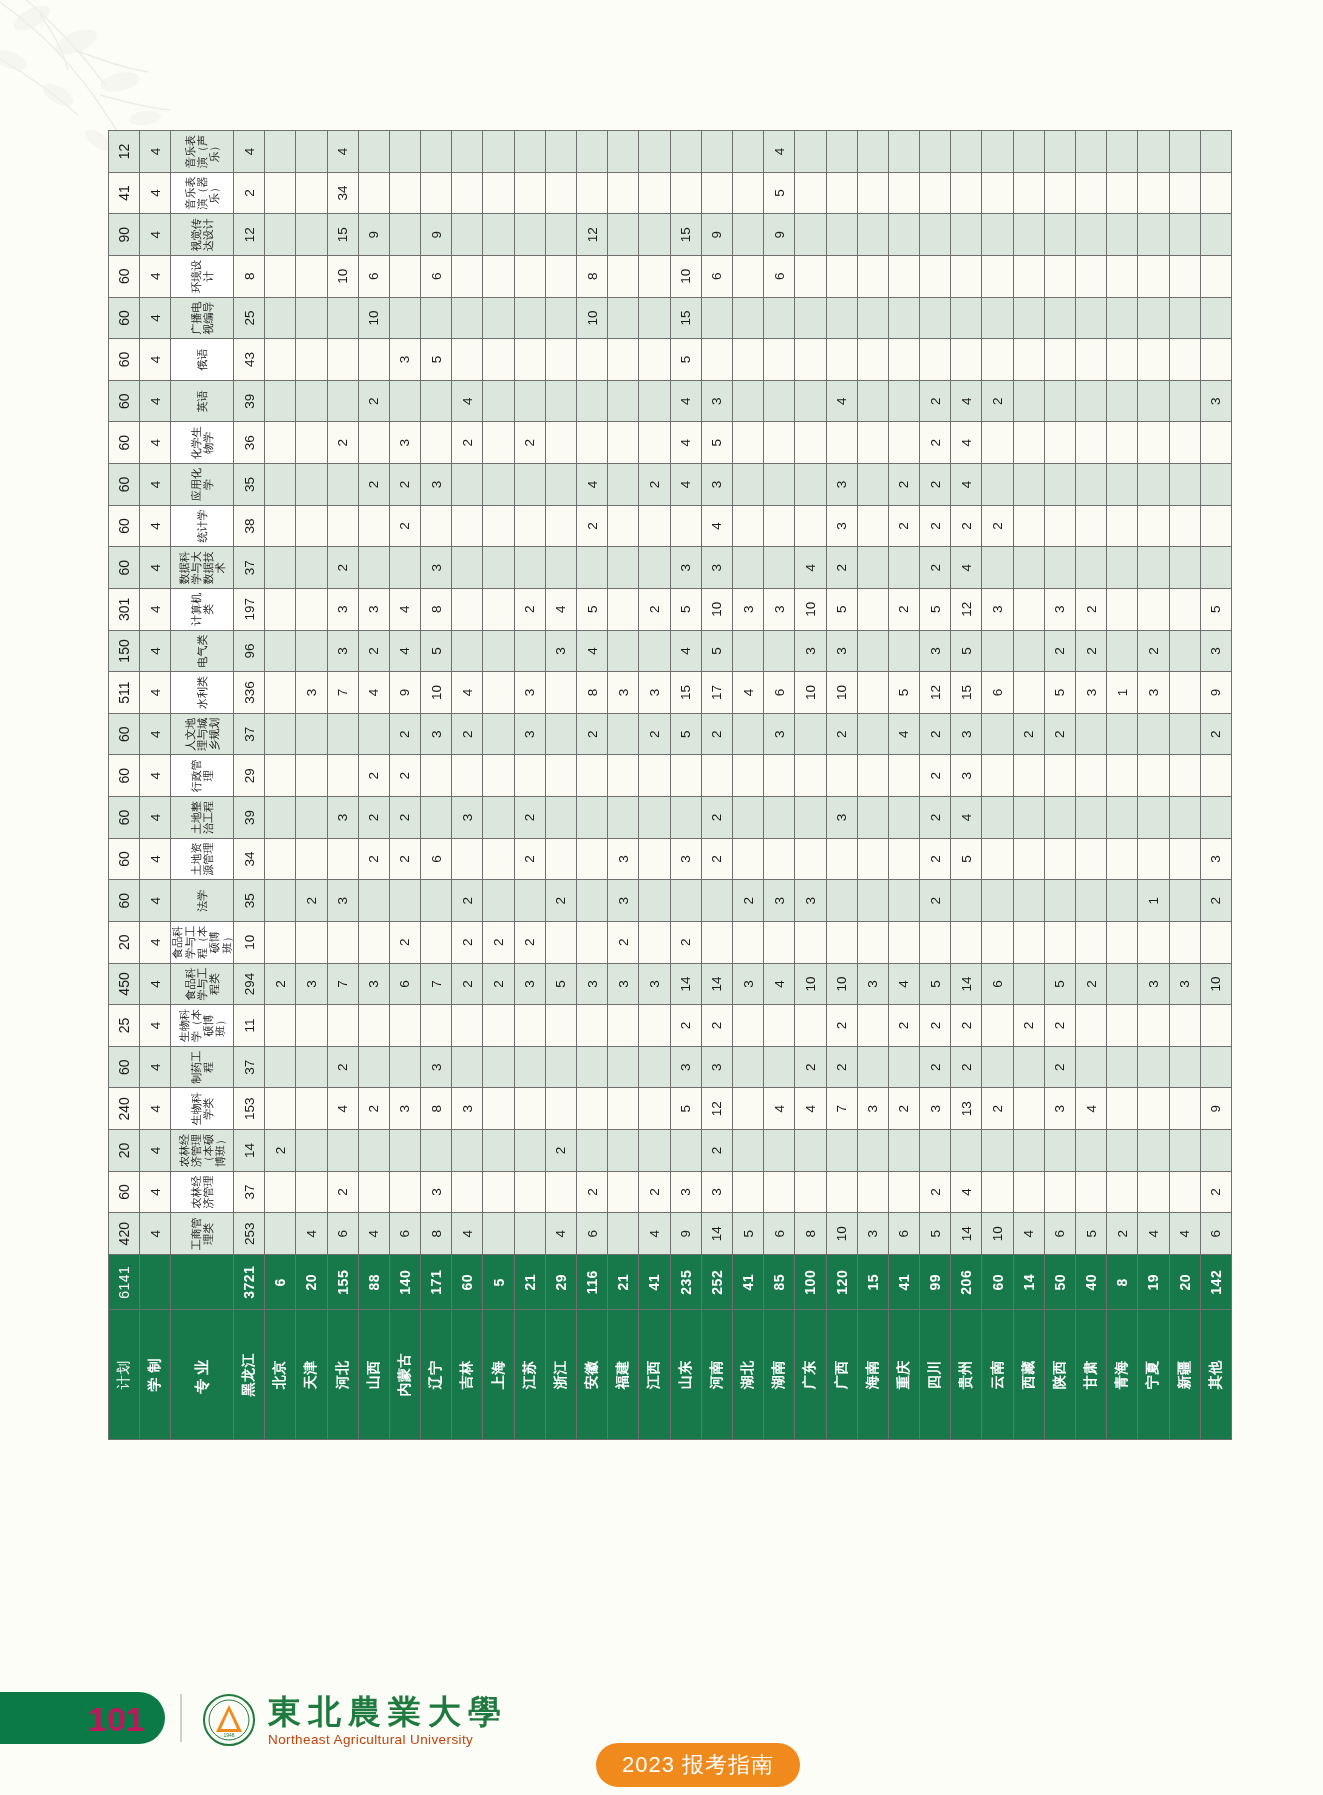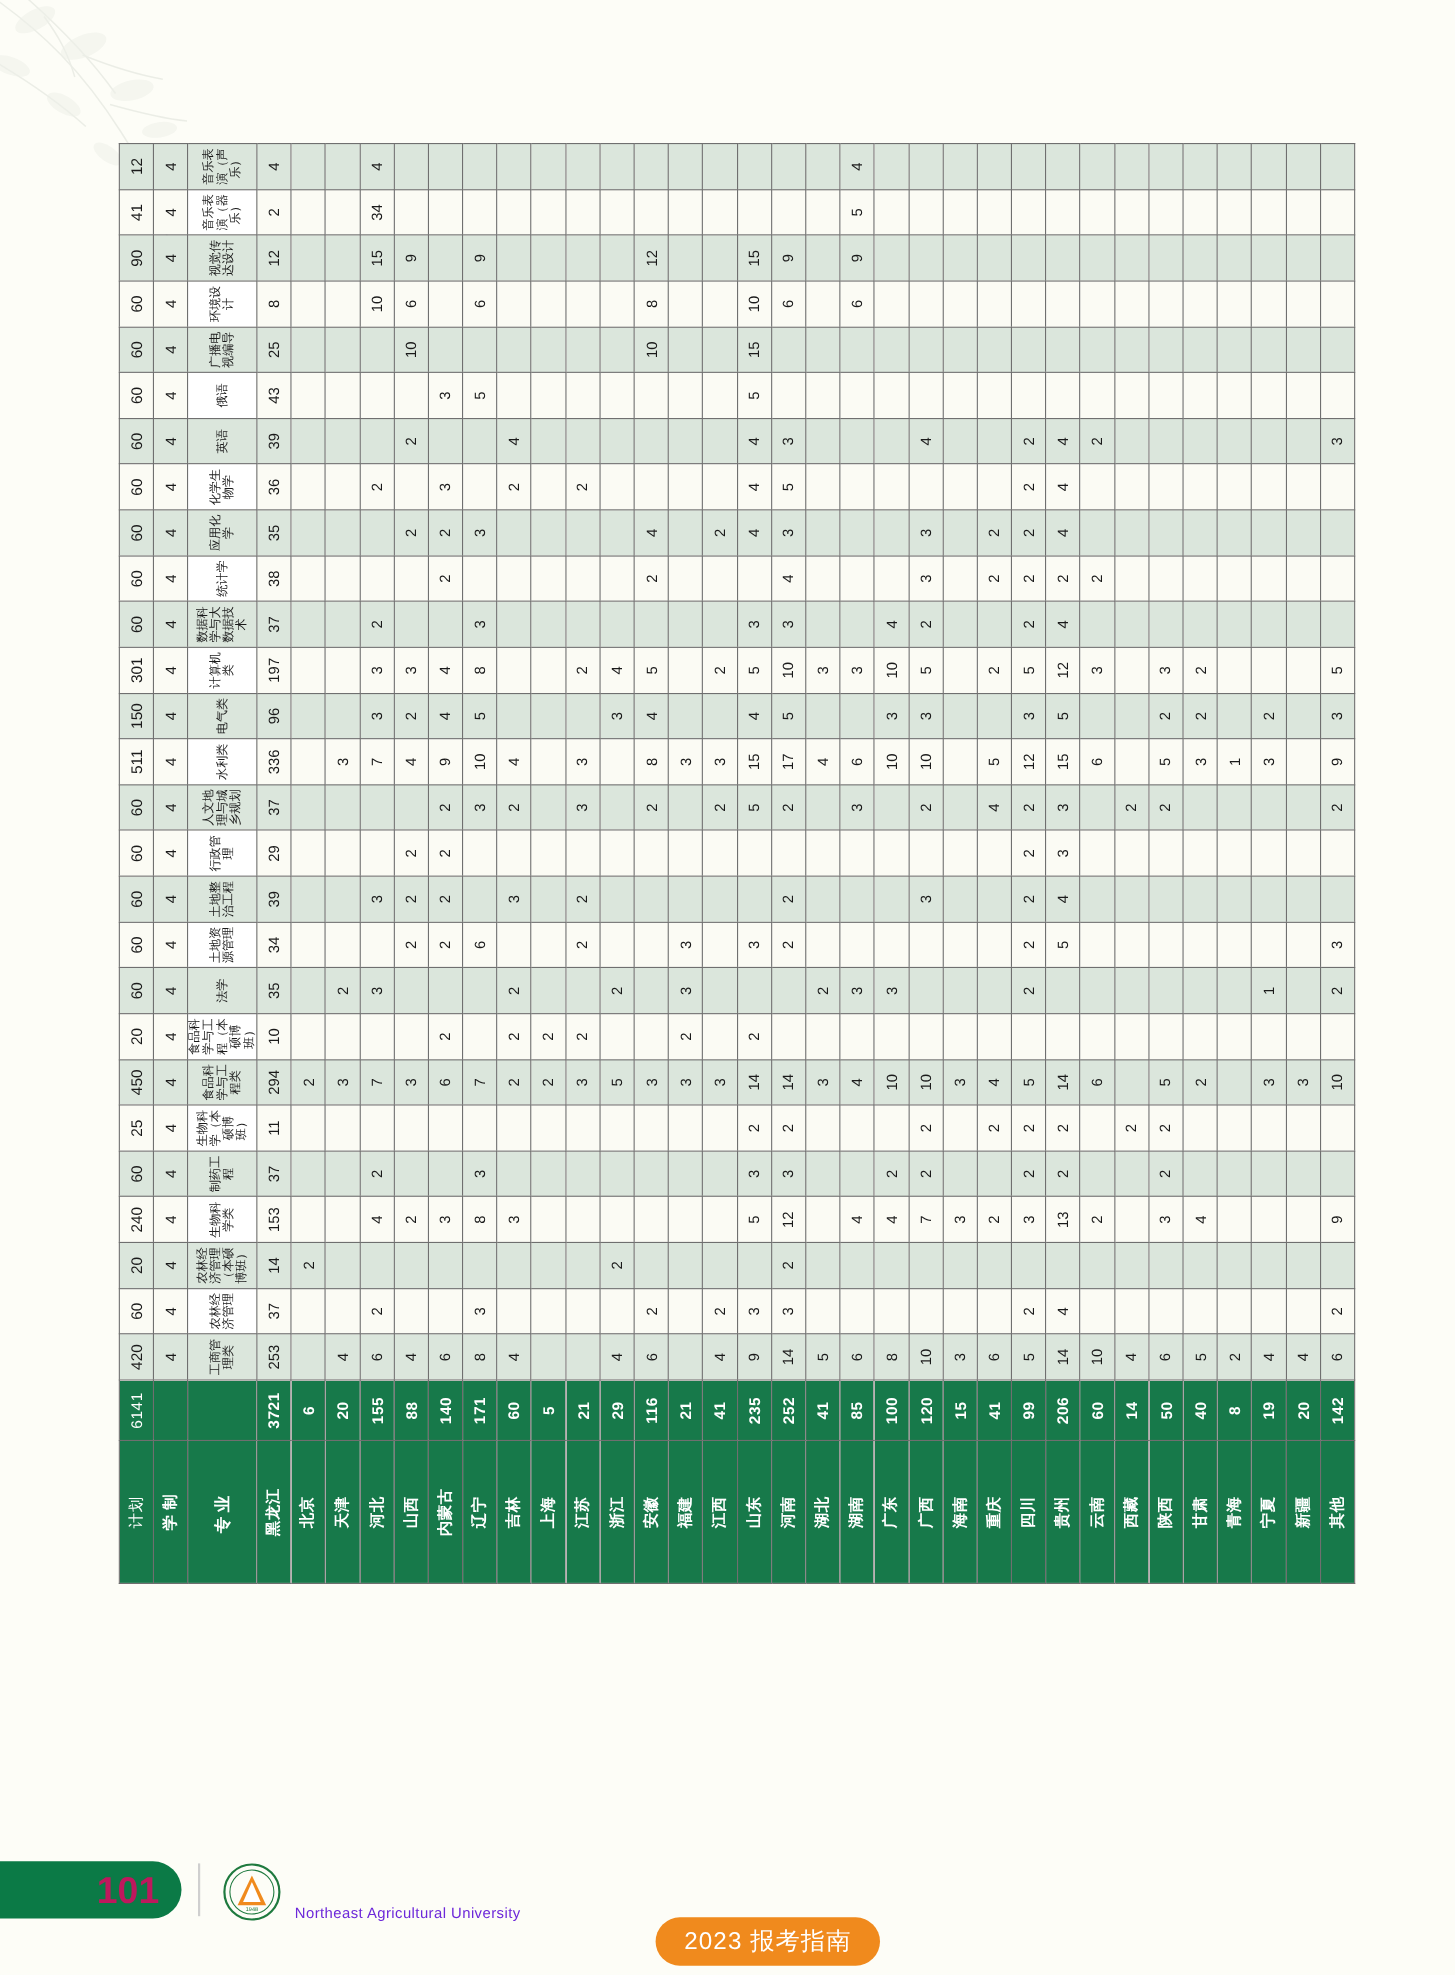--- a/index.html
+++ b/index.html
@@ -97,21 +97,21 @@
   #logo{
     position:absolute; left:198px; top:0px; width:62px; height:56px;
   }
   #uni-cn{
     position:absolute; left:268px; top:-2px;
     font-size:33px; color:#1f7a3f; letter-spacing:7px;
     font-family:"DejaVu Serif",serif; font-weight:bold;
   }
   #uni-en{
     position:absolute; left:268px; top:40px;
-    font-size:13.5px; color:#6d28d9; letter-spacing:.4px;
+    font-size:13.5px; color:#c2410c; letter-spacing:.4px;
   }
   #guidepill{
     position:absolute; left:596px; top:3px;
     height:44px; padding:0 26px; border-radius:22px;
     background:#f08a1d; color:#fff;
     font-size:22px; line-height:44px; letter-spacing:1px;margin-top:48px;
   }
 </style>
 </head>
 <body>
@@ -1265,15 +1265,16 @@
   <div id="pagepill"></div>
   <div id="pagenum">101</div>
   <div id="divider"></div>
   <svg id="logo" viewBox="0 0 62 56">
     <circle cx="31" cy="28" r="25" fill="none" stroke="#1f7a3f" stroke-width="2"></circle>
     <circle cx="31" cy="28" r="20" fill="none" stroke="#1f7a3f" stroke-width="1"></circle>
     <path d="M31 13 L44 40 L18 40 Z" fill="#f08a1d"></path>
     <path d="M31 19 L39 37 L23 37 Z" fill="#ffffff"></path>
     <text x="31" y="45" font-size="5" fill="#1f7a3f" text-anchor="middle">1948</text>
   </svg>
+  <div id="uni-cn">東北農業大學</div>
   <div id="uni-en">Northeast Agricultural University</div>
   <div id="guidepill">2023 报考指南</div>
 </div>
 
 </body></html>

